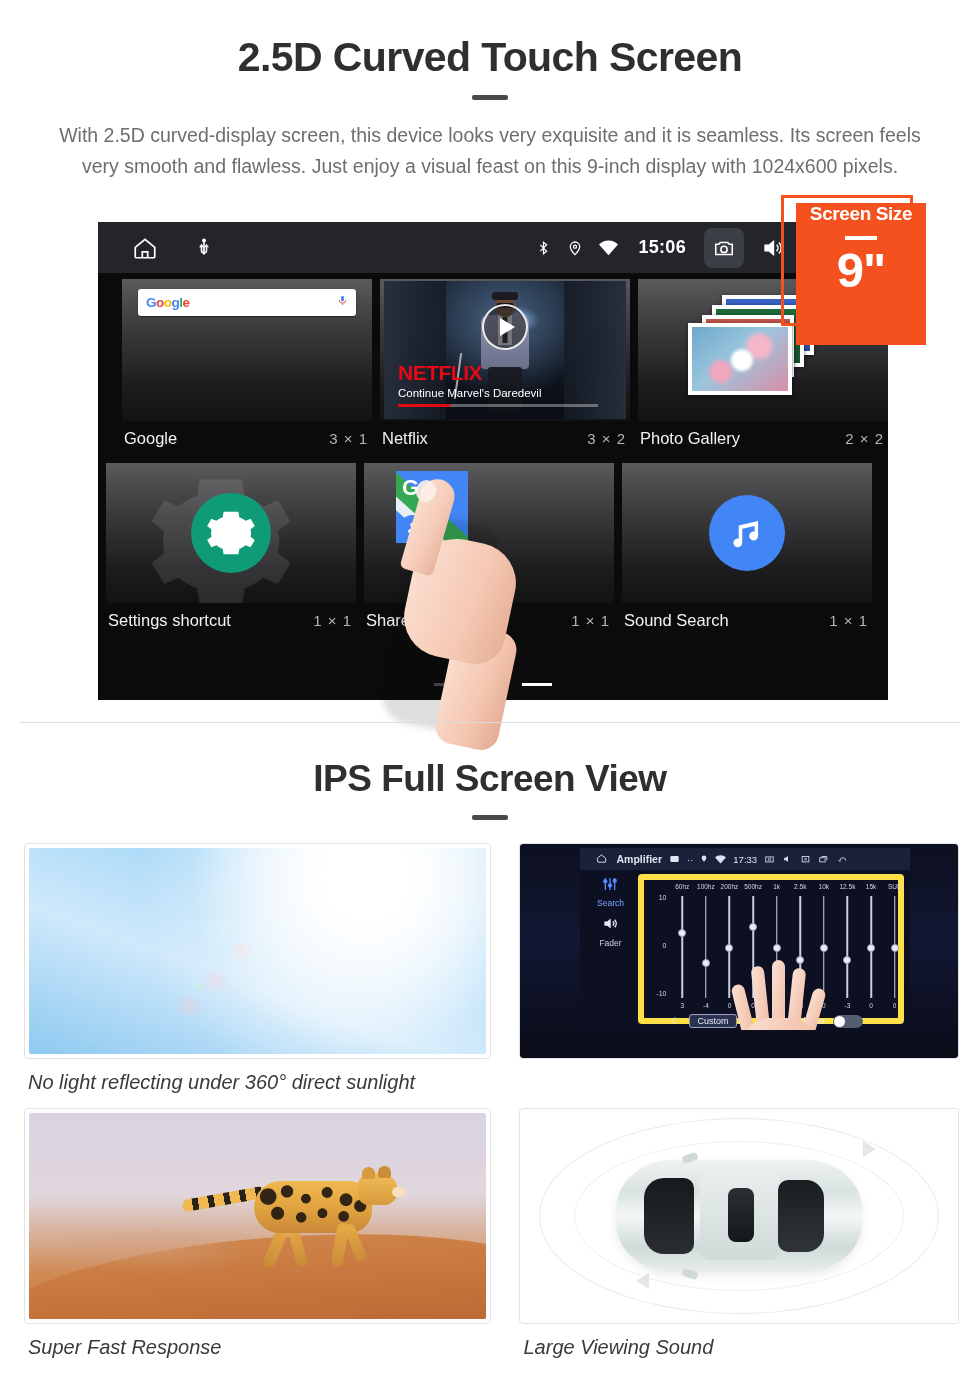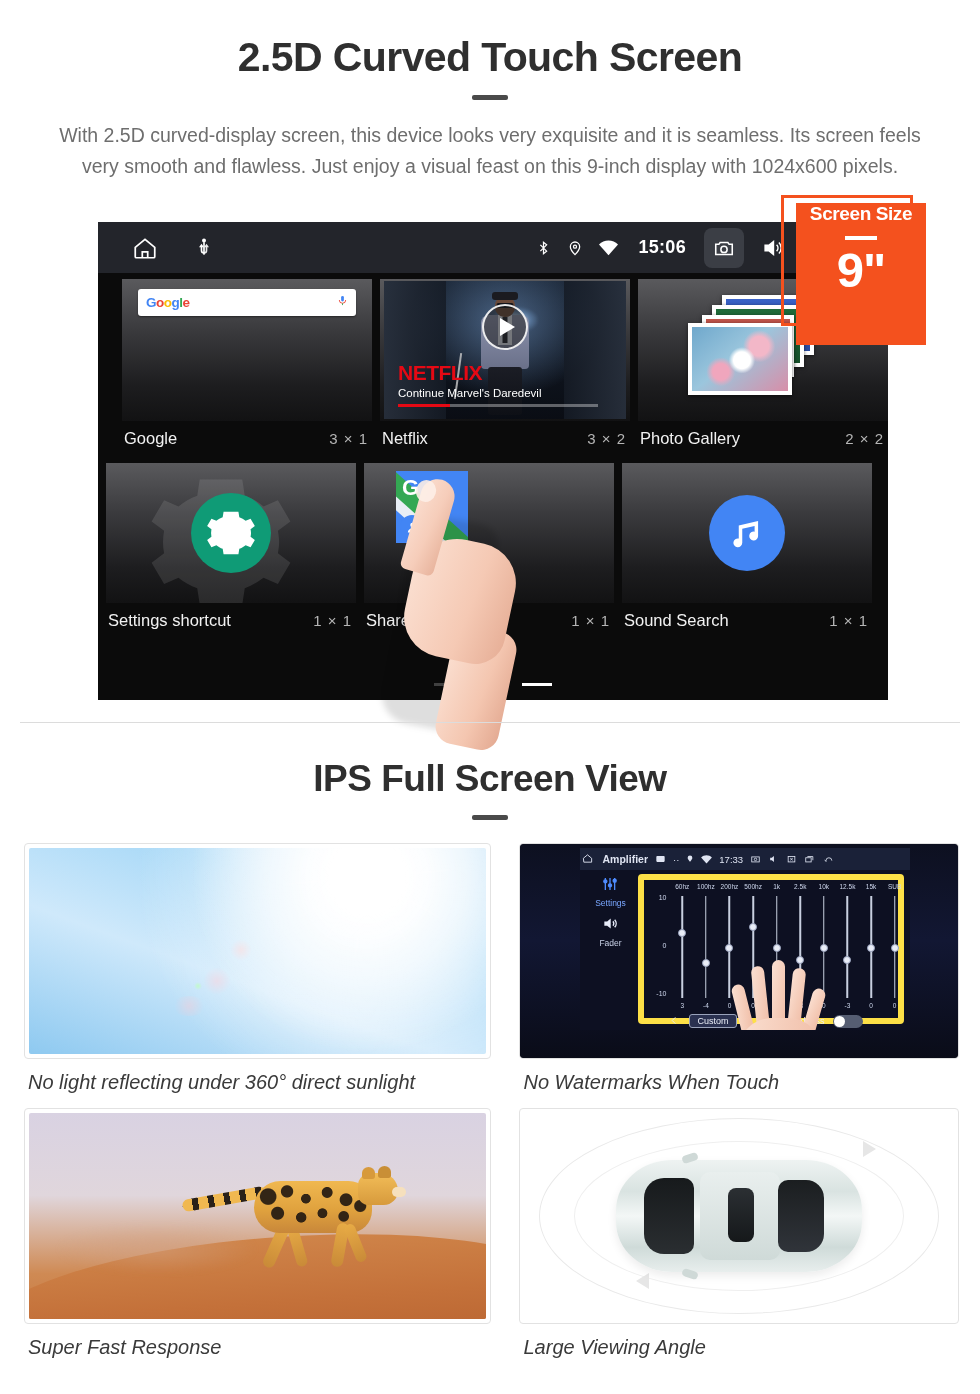--- a/index.html
+++ b/index.html
@@ -236,21 +236,21 @@
   .f2{ left:38%; top:58%; width:28px;height:28px; background:radial-gradient(circle,rgba(255,205,215,.45),rgba(255,255,255,0) 70%);}
   .f3{ left:31%; top:72%; width:36px;height:20px; background:radial-gradient(circle,rgba(255,200,210,.4),rgba(255,255,255,0) 70%);}
   .f4{ left:36%; top:65%; width:8px;height:8px; background:radial-gradient(circle,rgba(190,255,190,.8),rgba(255,255,255,0) 70%);}
 
   
   .amp{
     background:linear-gradient(180deg,#0d1020 0%,#121733 45%,#0a0c18 100%);
     position:relative; width:100%; height:100%;
   }
   .amp-wrap{ position:absolute; left:60px; top:4px; width:330px; height:182px; background:#0d1022; overflow:hidden;}
-  .amp-bar{ height:22px; background:#1a2138; display:flex; align-items:center; gap:7px; padding:0 2px; color:#dfe4f2;}
+  .amp-bar{ height:22px; background:#1a2138; display:flex; align-items:center; gap:7px; padding:0 16px; color:#dfe4f2;}
   .amp-bar .t{ font-size:9.5px; }
   .amp-title{ font-size:10.5px; font-weight:bold; margin-left:2px;}
   .amp-body{ position:relative; height:160px; }
   .amp-side{ position:absolute; left:4px; top:6px; width:52px; text-align:center; }
   .amp-side .lbl{ font-size:8.5px; color:#7aa7ff; margin-top:2px;}
   .amp-side .lbl2{ font-size:8.5px; color:#c9d2e8; margin-top:2px;}
   .eq{ position:absolute; left:58px; top:4px; width:266px; height:150px; border:6px solid #fde047; border-radius:4px;}
   .eq-freqs{ position:absolute; left:26px; top:3px; width:236px; display:flex; }
   .eq-freqs span{ flex:1; text-align:center; font-size:6.5px; color:#cfd8ee;}
   .eq-scale{ position:absolute; left:4px; top:14px; font-size:7px; color:#cfd8ee;}
@@ -679,21 +679,21 @@
               <div class="amp-body">
                 <div class="amp-side">
                   <span>
                     <svg width="20" height="16" viewBox="0 0 24 24" fill="none" stroke="#4f8cff" stroke-width="2">
                       <path d="M5 3v18M12 3v18M19 3v18"></path>
                         <circle cx="5" cy="8" r="2.3" fill="#4f8cff"></circle>
                         <circle cx="12" cy="14" r="2.3" fill="#4f8cff"></circle>
                         <circle cx="19" cy="7" r="2.3" fill="#4f8cff"></circle>
                     </svg>
                   </span>
-                  <div class="lbl">Settings</div>
+                  <div class="lbl">Search</div>
                   <span style="display:inline-block;margin-top:7px">
                     <svg width="20" height="17" viewBox="0 0 24 24" fill="#e6ebf8">
                         <path d="M4 9v6h4l5 4V5L8 9z"></path>
                         <path d="M16 9a4 4 0 0 1 0 6" fill="none" stroke="#e6ebf8" stroke-width="2"></path>
                         <path d="M18.6 6.6a8 8 0 0 1 0 10.8" fill="none" stroke="#e6ebf8" stroke-width="2"></path>
                       </svg>
                   </span>
                   <div class="lbl2">Fader</div>
                 </div>
 
@@ -786,21 +786,20 @@
                     <div class="fg b"></div>
                     <div class="fg c"></div>
                   <div class="fg d"></div>
                     <div class="fg e"></div>
                   <div class="pm"></div>
                 </div>
               </div>
             </div>
           </div>
         </div>
-        <div class="card-cap">No Watermarks When Touch</div>
       </div>
     </div>
 
     <div class="card-row">
 
       <div class="card">
         <div class="frame">
           <div class="media cheetah">
             <div class="dune"></div>
               <div class="dust"></div>
@@ -832,18 +831,18 @@
             <div class="car">
               <div class="wind-f"></div>
                 <div class="roof"></div>
                 <div class="sun"></div>
                 <div class="wind-r"></div>
               <div class="mirror-l"></div>
                 <div class="mirror-r"></div>
             </div>
           </div>
         </div>
-        <div class="card-cap">Large Viewing Angle</div>
+        <div class="card-cap">Large Viewing Sound</div>
       </div>
     </div>
   </div>
 
 </div>
 
 </body></html>

